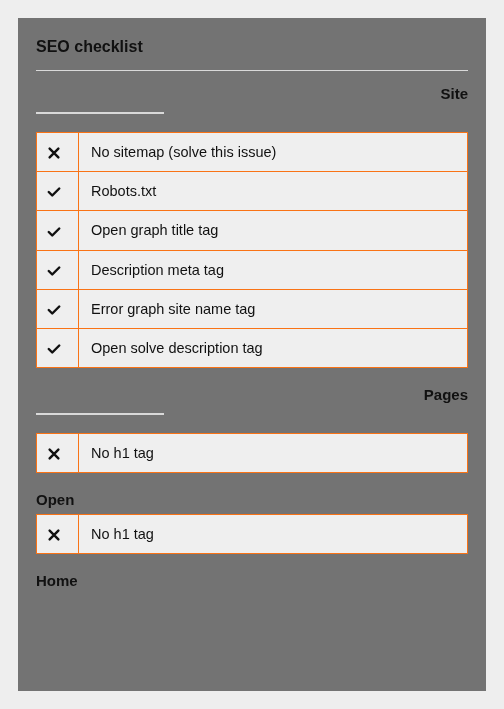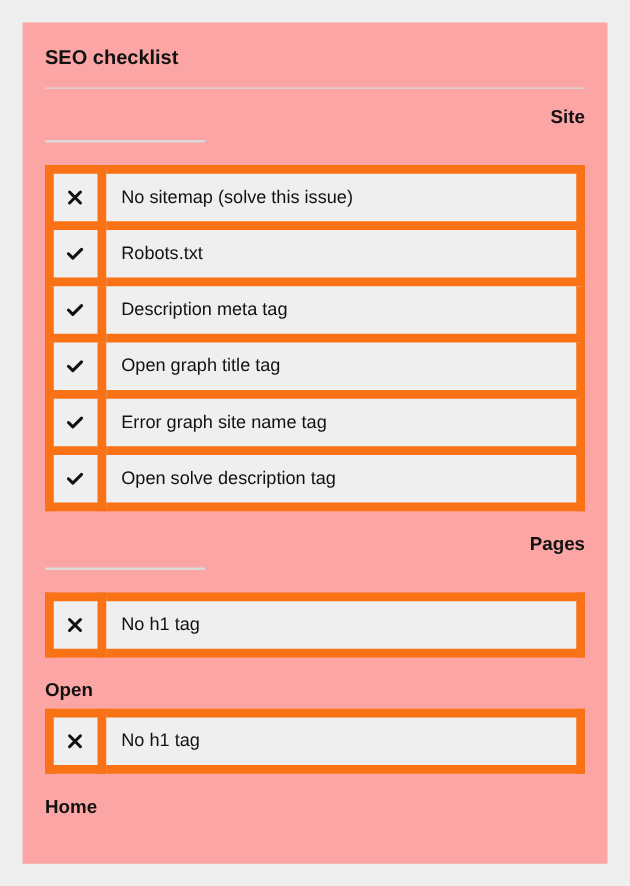--- a/index.html
+++ b/index.html
@@ -9,21 +9,21 @@
   }
   body {
     font-family: -apple-system, BlinkMacSystemFont, "Segoe UI", Helvetica, Arial, sans-serif;
     background: #eeeeee;
     width: 504px;
     height: 709px;
     overflow: hidden;
     padding: 18px;
   }
   .panel {
-    background: #fca5a5;
+    background: #737373;
     width: 100%;
     height: 100%;
     padding: 20px 18px;
   }
   h2.main-title {
     font-size: 16px;
     font-weight: 700;
     color: #111;
     margin-bottom: 14px;
   }
@@ -50,21 +50,21 @@
     font-weight: 700;
     color: #111;
     margin-bottom: 6px;
   }
   table.check-table {
     width: 100%;
     border-collapse: collapse;
     margin-bottom: 18px;
   }
   table.check-table td {
-    border: 7px solid #f97316;
+    border: 1px solid #f97316;
     background: #efefef;
     padding: 11px 12px;
     font-size: 14.5px;
     color: #111;
     vertical-align: middle;
   }
   table.check-table td.icon-cell {
     width: 42px;
     text-align: left;
     padding: 11px 10px;
@@ -115,31 +115,31 @@
         <td>Robots.txt</td>
       </tr>
       <tr>
         <td class="icon-cell">
           <span class="icon">
             <svg viewBox="0 0 16 16">
                 <path d="M2 8 L6 12 L14 4" stroke="#111" stroke-width="2.8" fill="none" stroke-linecap="round" stroke-linejoin="round"></path>
               </svg>
           </span>
         </td>
-        <td>Description meta tag</td>
+        <td>Open graph title tag</td>
       </tr>
       <tr>
         <td class="icon-cell">
           <span class="icon">
             <svg viewBox="0 0 16 16">
                 <path d="M2 8 L6 12 L14 4" stroke="#111" stroke-width="2.8" fill="none" stroke-linecap="round" stroke-linejoin="round"></path>
               </svg>
           </span>
         </td>
-        <td>Open graph title tag</td>
+        <td>Description meta tag</td>
       </tr>
       <tr>
         <td class="icon-cell">
           <span class="icon">
             <svg viewBox="0 0 16 16">
                 <path d="M2 8 L6 12 L14 4" stroke="#111" stroke-width="2.8" fill="none" stroke-linecap="round" stroke-linejoin="round"></path>
               </svg>
           </span>
         </td>
         <td>Error graph site name tag</td>

